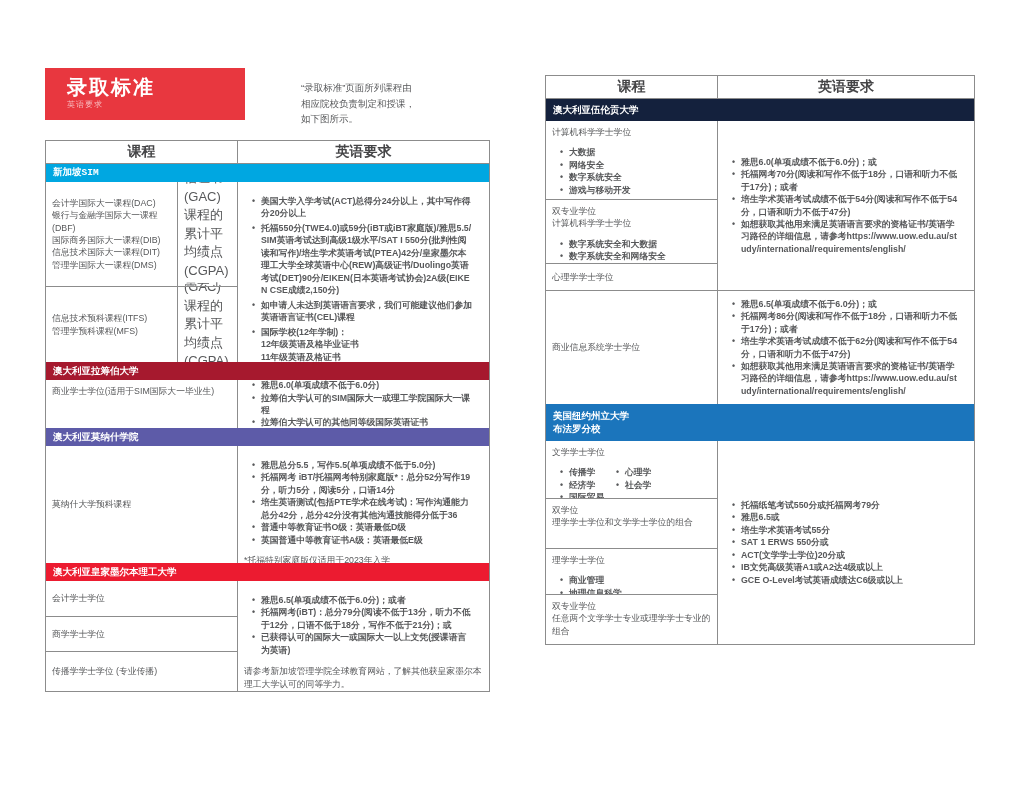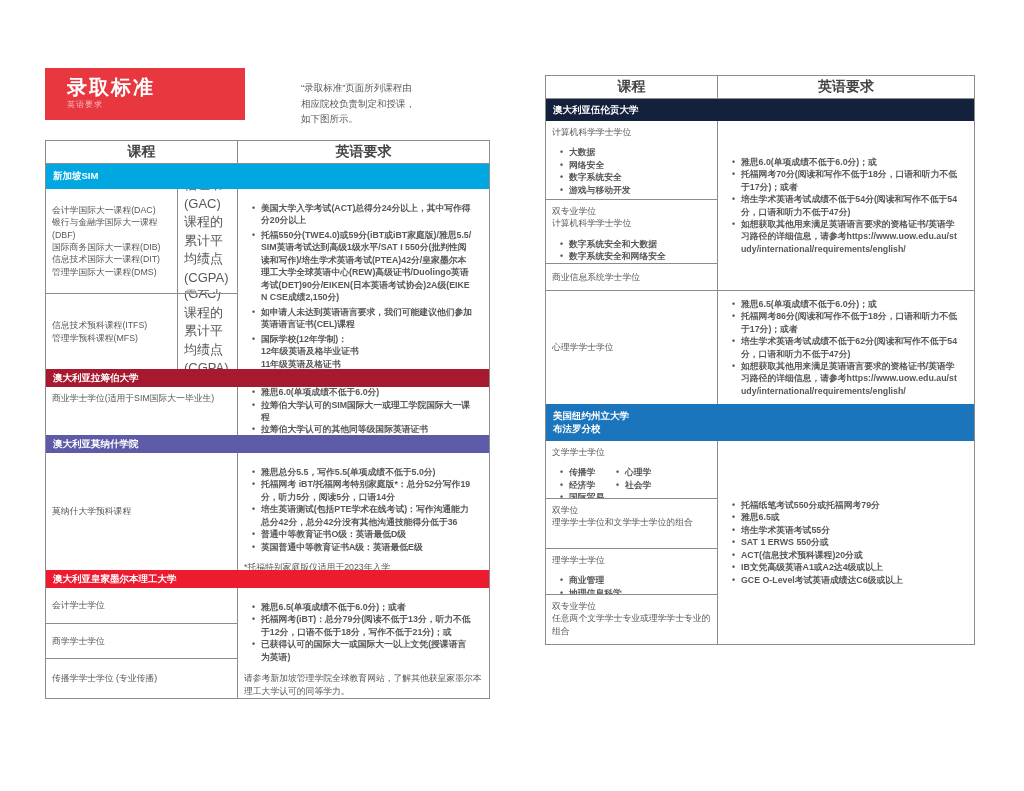--- a/index.html
+++ b/index.html
@@ -29,21 +29,21 @@
   .left-tbl{margin-top:20px;}
   .thead{display:grid;height:22px;border-bottom:1px solid var(--border);}
   .left-tbl .thead{grid-template-columns:192px 1fr;}
   .right-tbl .thead{grid-template-columns:172px 1fr;}
   .thead > div{display:flex;align-items:center;justify-content:center;
     font-weight:bold;font-size:14px;color:#454547;}
   .thead > div:first-child{border-right:1px solid var(--border);}
 
   .band{display:flex;align-items:center;box-sizing:border-box;padding-left:7px;
     color:#fff;font-weight:bold;font-size:9.5px;line-height:1.35;}
-  .band.h17{height:25px;}.band.h18{height:18px;}.band.h22{height:22px;}
+  .band.h17{height:18px;font-family:Liberation Mono, monospace;}.band.h18{height:18px;}.band.h22{height:22px;}
   .band.h37{height:37px;white-space:pre-line;}
   .band-sim{background:var(--sim-cyan);}
   .band-latrobe{background:var(--latrobe-crimson);}
   .band-monash{background:var(--monash-purple);}
   .band-rmit{background:var(--rmit-red);}
   .band-uow{background:var(--uow-navy);}
   .band-buffalo{background:var(--buffalo-blue);}
 
   .grid{display:grid;font-size:8.8px;line-height:1.42;}
   .cell{box-sizing:border-box;padding:5px 6px;overflow:hidden;}
@@ -191,22 +191,22 @@
       </div>
       <div class="cell bR bT">
         <div class="ctitle pre">双专业学位
 计算机科学学士学位</div>
         <ul class="blist tight">
           <li>数字系统安全和大数据</li>
           <li>数字系统安全和网络安全</li>
           <li>大数据和网络安全</li>
         </ul>
       </div>
+      <div class="cell bR bT vcent">心理学学士学位</div>
       <div class="cell bR bT vcent">商业信息系统学士学位</div>
-      <div class="cell bR bT vcent">心理学学士学位</div>
       <div class="cell bT vcent">
         <ul class="blist tight">
           <li>雅思6.5(单项成绩不低于6.0分)；或</li>
           <li>托福网考86分(阅读和写作不低于18分，口语和听力不低于17分)；或者</li>
           <li>培生学术英语考试成绩不低于62分(阅读和写作不低于54分，口语和听力不低于47分)</li>
           <li>如想获取其他用来满足英语语言要求的资格证书/英语学习路径的详细信息，请参考https://www.uow.edu.au/study/international/requirements/english/</li>
         </ul>
       </div>
     </div>
 
@@ -222,21 +222,21 @@
           <li>社会学</li>
           <li>国际贸易</li>
         </ul>
       </div>
       <div class="cell span4 vcent">
         <ul class="blist tight">
           <li>托福纸笔考试550分或托福网考79分</li>
           <li>雅思6.5或</li>
           <li>培生学术英语考试55分</li>
           <li>SAT 1 ERWS 550分或</li>
-          <li>ACT(信息技术预科课程)20分或</li>
+          <li>ACT(文学学士学位)20分或</li>
           <li>IB文凭高级英语A1或A2达4级或以上</li>
           <li>GCE O-Level考试英语成绩达C6级或以上</li>
         </ul>
       </div>
       <div class="cell bR bT pre">双学位
 理学学士学位和文学学士学位的组合</div>
       <div class="cell bR bT">
         <div class="ctitle">理学学士学位</div>
         <ul class="blist tight">
           <li>商业管理</li>

